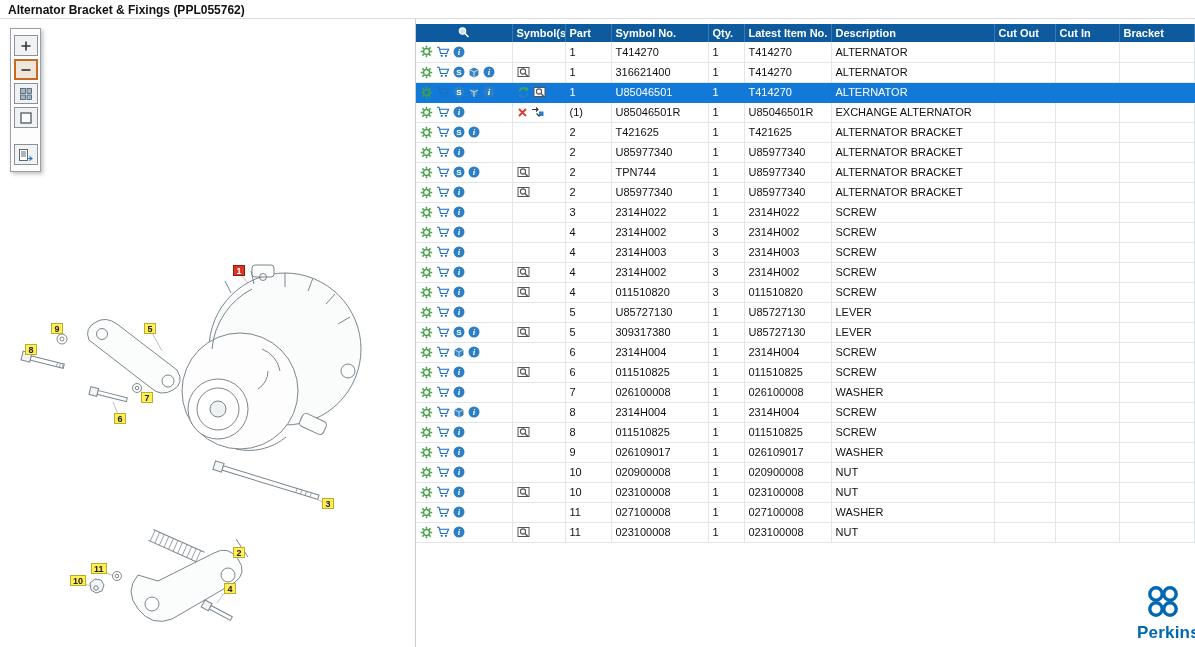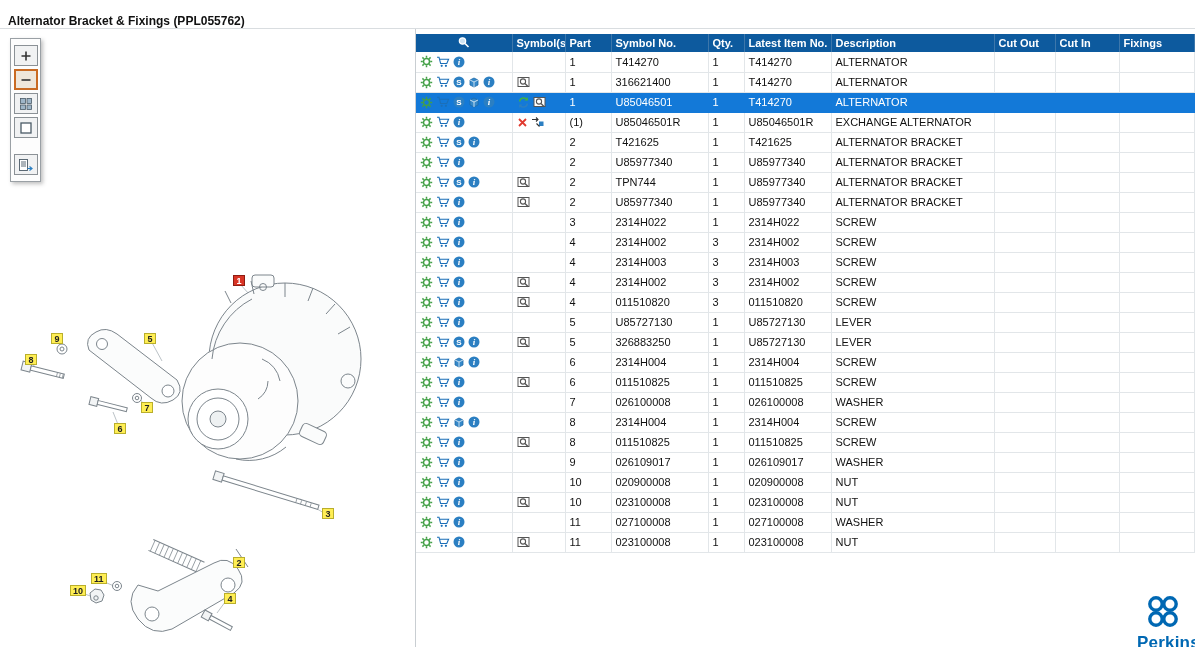--- a/index.html
+++ b/index.html
@@ -1,18 +1,18 @@
 <!DOCTYPE html>
 <html><head>
 <meta charset="utf-8">
 <style>
   *{margin:0;padding:0;box-sizing:border-box}
   html,body{width:1195px;height:647px;overflow:hidden;background:#fff;
     font-family:"Liberation Sans",sans-serif;color:#111}
-  .titlebar{height:19px;padding:14px 8px;font-size:12px;font-weight:bold;
+  .titlebar{height:19px;padding:3px 8px;font-size:12px;font-weight:bold;
     border-bottom:1px solid #d9dde0;background:#fff}
   .content{position:relative;display:flex;height:628px}
   
   .diagram-pane{position:relative;width:416px;height:100%;border-right:1px solid #c9ced2;background:#fff}
   .toolbar{position:absolute;left:10px;top:9px;width:31px;padding:3px 0 6px;
     background:#fdfdfd;border:1px solid #9aa0a5;box-shadow:2px 2px 4px rgba(0,0,0,.25)}
   .tbtn{width:24px;height:21px;margin:3px auto 0;display:flex;align-items:center;justify-content:center;
     background:#f1f2f3;border:1px solid #8b9196;cursor:pointer}
   .tbtn.sel{border:2px solid #c96a22;background:#eee6da}
   .tbtn.gap{margin-top:16px}
@@ -197,21 +197,21 @@
                 </svg>
               </span></th>
             <th>Symbol(s)</th>
             <th>Part</th>
             <th>Symbol No.</th>
             <th>Qty.</th>
             <th>Latest Item No.</th>
             <th>Description</th>
             <th>Cut Out</th>
             <th>Cut In</th>
-            <th>Fixings</th>
+            <th>Bracket</th>
           </tr>
         </thead>
       <tbody id="table-body">
           <tr>
             <td>
               <div class="iconcell">
                 <span class="icon">
                   <svg width="13" height="13" viewBox="0 0 13 13">
                     <g stroke="#43a047" stroke-width="1.5" fill="none">
                       <circle cx="6.5" cy="6.5" r="3"></circle>
@@ -882,21 +882,21 @@
                 <span class="icon">
                   <svg width="14" height="12" viewBox="0 0 14 12">
                     <rect x="1" y="1.5" width="11" height="9" fill="#fff" stroke="#555"></rect>
                     <circle cx="6" cy="5.5" r="2.6" fill="none" stroke="#555" stroke-width="1.1"></circle>
                     <path d="M8 7.5l3.2 3.2" stroke="#555" stroke-width="1.3"></path>
                   </svg>
                 </span>
               </div>
             </td>
             <td>5</td>
-            <td>326883250</td>
+            <td>309317380</td>
             <td>1</td>
             <td>U85727130</td>
             <td>LEVER</td>
             <td></td>
             <td></td>
             <td></td>
           </tr>
           <tr>
             <td>
               <div class="iconcell">

